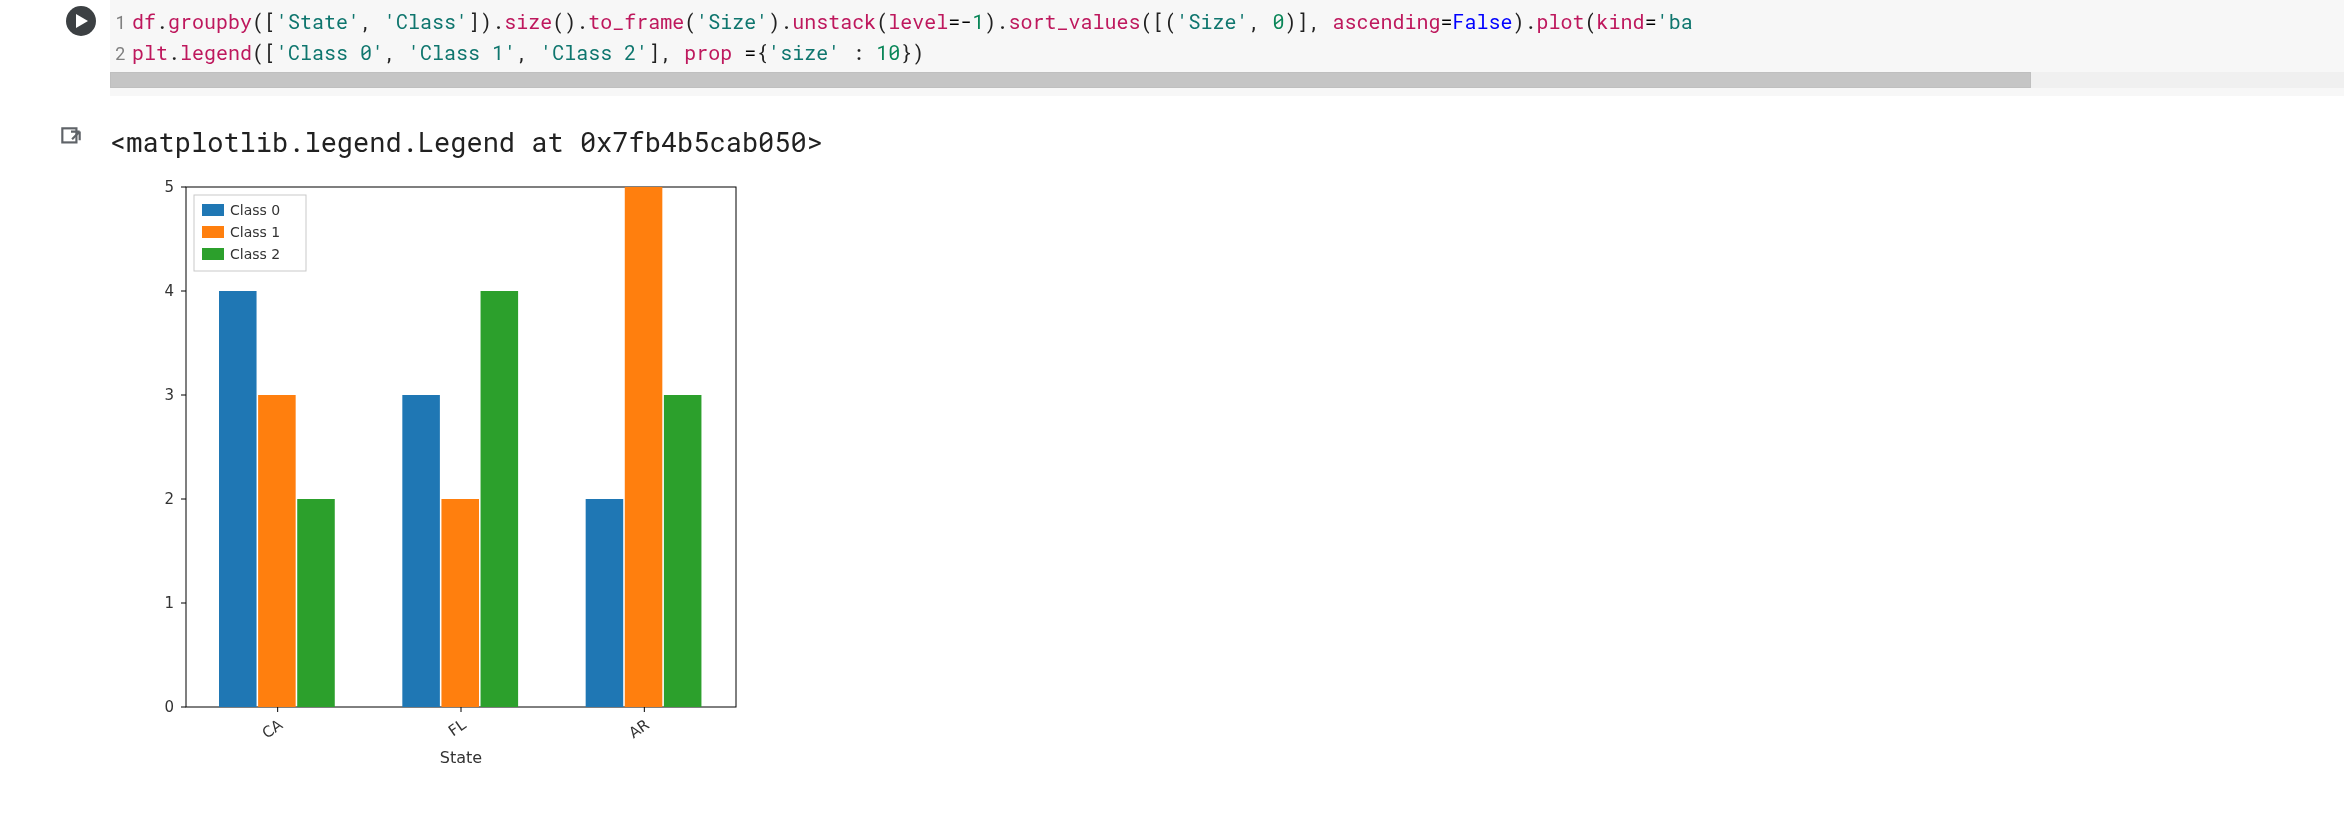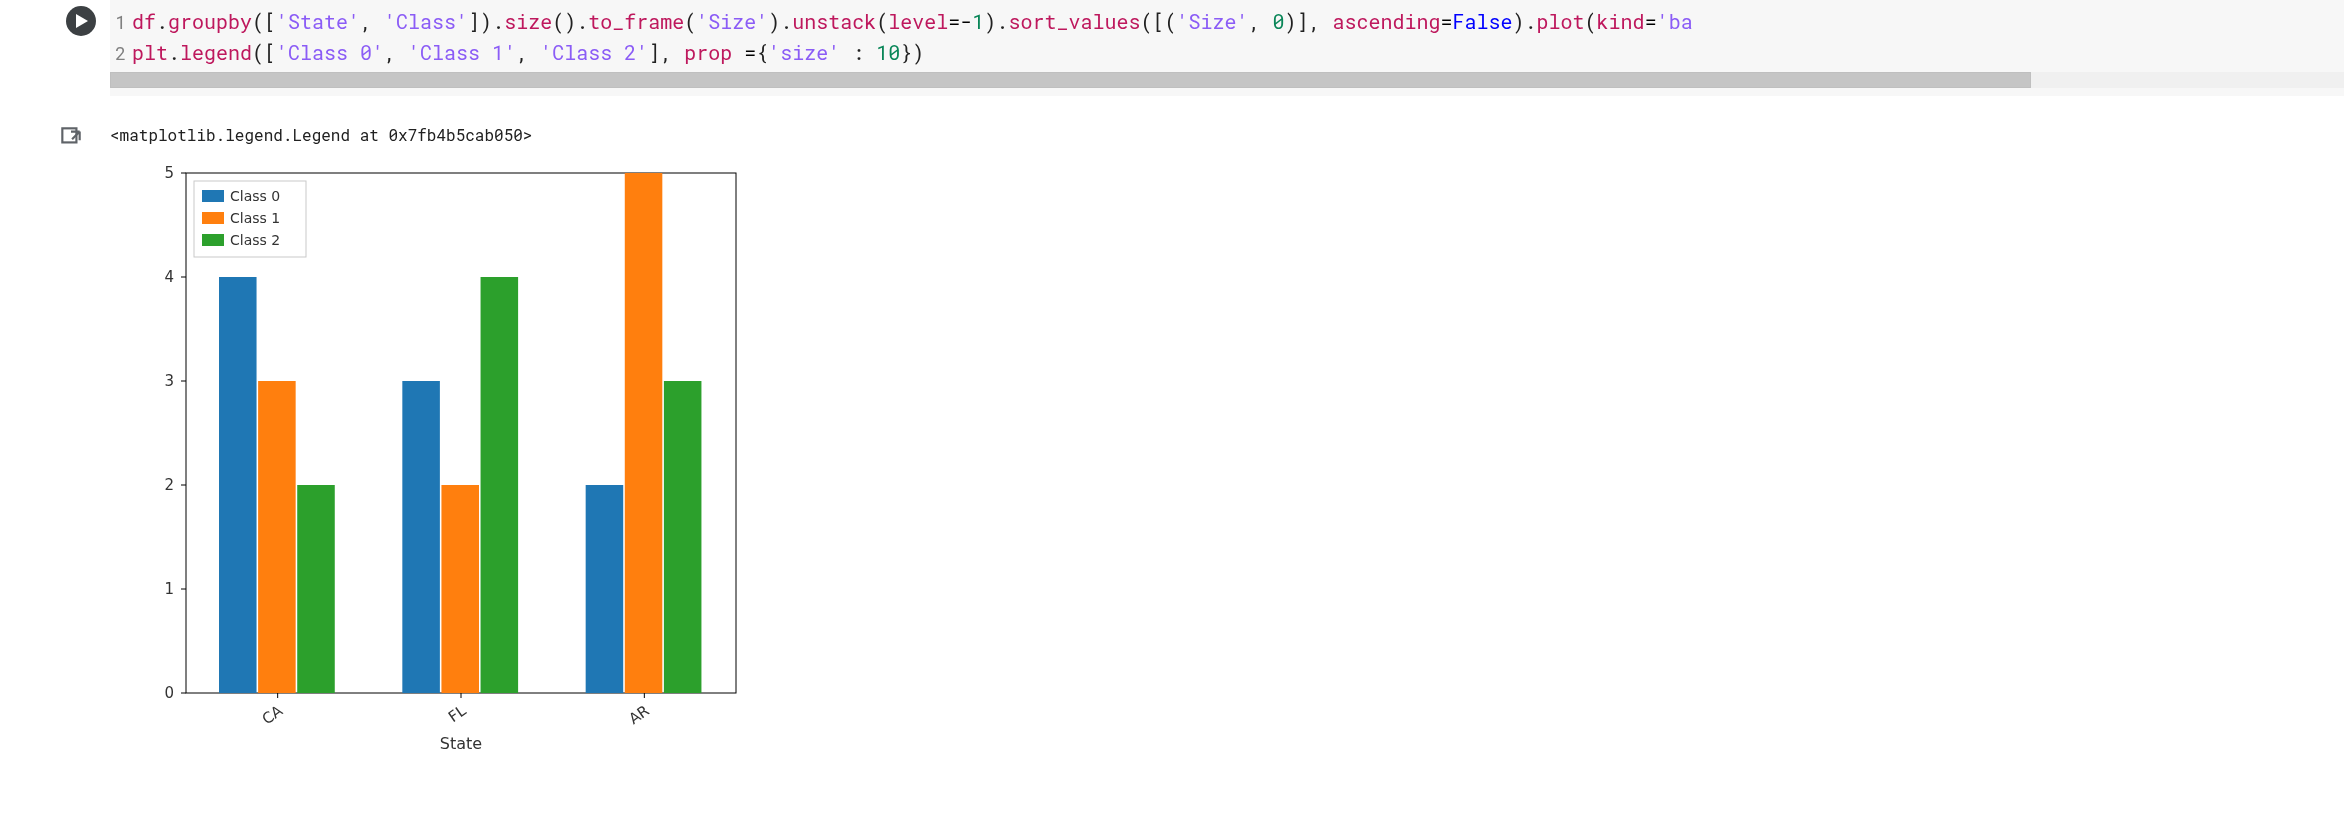--- a/index.html
+++ b/index.html
@@ -58,21 +58,21 @@
   .gutter-num {
     width: 22px;
     text-align: right;
     color: #808080;
     font-size: 18px;
     padding-right: 6px;
     flex-shrink: 0;
   }
   .code-text { white-space: pre; }
   .tok-plain { color: #be185d; }
-  .tok-str { color: #8b5cf6; margin-top: 12px; }
+  .tok-str { color: #0f766e; margin-top: 12px; }
   .tok-int { color: #098658; }
   .tok-op { color: #212121; }
   .tok-kw { color: #0000ff; }
   .tok-eq { color: #000000; }
 
   .h-scrollbar {
     margin-top: 4px;
     height: 16px;
     background: #f0f0f0;
     position: relative;
@@ -98,21 +98,21 @@
     flex-shrink: 0;
     display: flex;
     justify-content: flex-end;
     align-items: flex-start;
     padding-right: 26px;
     padding-top: 0;
   }
   .output-icon svg { display:block; }
   .output-body { flex:1; }
   .repr-text {
-    font-size: 16px;
+    font-size: 27px;
     color: #212121;
   }
 
   
   .chart-wrap {
     margin-top: 18px;
     margin-left: 6px;
   }
   .chart-svg { display:block; }
   .tick { stroke:#000; stroke-width:1; }

